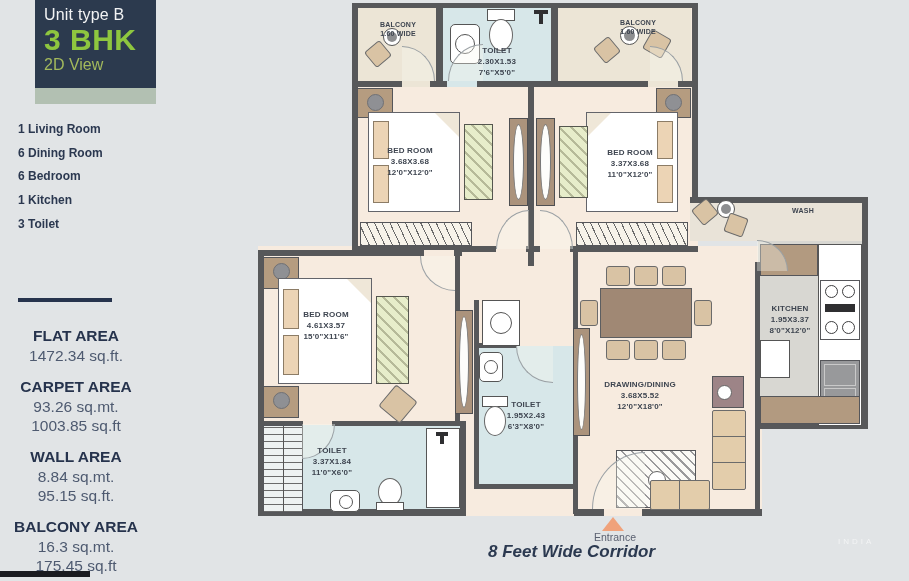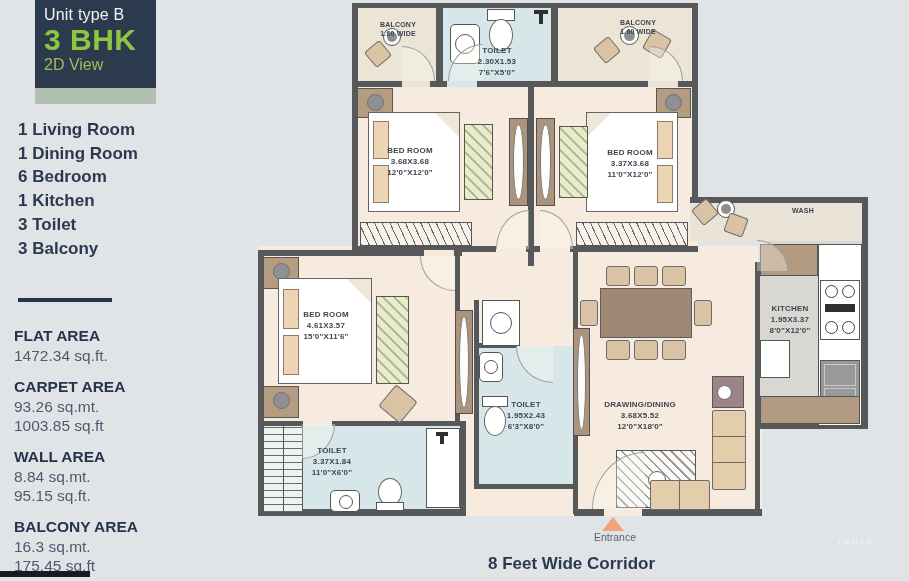--- a/index.html
+++ b/index.html
@@ -5,24 +5,24 @@
   html,body{margin:0;padding:0;}
   .stage{position:relative;width:909px;height:581px;background:#e1e4e6;overflow:hidden;
          font-family:"Liberation Sans",sans-serif;}
   
   .hdr{position:absolute;left:35px;top:0;width:121px;height:88px;background:#2c3a4e;padding:6px 0 0 9px;box-sizing:border-box;}
   .hdr-l1{font-size:16px;color:#f2f3f4;letter-spacing:.2px;}
   .hdr-l2{font-size:30px;font-weight:bold;color:#8ec63f;line-height:1.05;letter-spacing:.5px;}
   .hdr-l3{font-size:16px;color:#a3b95c;}
   .hdr-strip{position:absolute;left:35px;top:88px;width:121px;height:16px;background:#b2c0b2;}
   .roomlist{position:absolute;left:18px;top:118px;margin:0;padding:0;list-style:none;}
-  .roomlist li{font-size:17px;line-height:23.7px;font-weight:600;color:#2b3850;}
+  .roomlist li{font-size:12px;line-height:23.7px;font-weight:600;color:#2b3850;}
   .divider{position:absolute;left:18px;top:298px;width:94px;height:4px;background:#26334d;}
   .stats{position:absolute;left:14px;top:326px;}
-  .sg{margin-bottom:11px;}
+  .sg{margin-bottom:11px;text-align:center;}
   .sl{font-size:15.5px;font-weight:bold;color:#26334d;line-height:20px;}
   .sv{font-size:15.5px;color:#4e5a70;line-height:19.5px;}
   
   .rm,.w,.gap{position:absolute;}
   .w{background:#57585a;}
   .gap{background:#f7ebdf;}
   .rlabel{position:absolute;font:bold 8px/1.35 "Liberation Sans",sans-serif;color:#3e4550;text-align:center;letter-spacing:.2px;white-space:nowrap;z-index:6;}
   .rlabel span{display:block;}
   .rlabel.sm{font-size:7px;}
   .bed{position:absolute;background:#fff;border:1.2px solid #63646a;z-index:4;}
@@ -76,25 +76,24 @@
 <div class="stage">
 
   <div class="hdr">
     <div class="hdr-l1">Unit type B</div>
     <div class="hdr-l2">3 BHK</div>
     <div class="hdr-l3">2D View</div>
   </div>
   <div class="hdr-strip"></div>
   <ul class="roomlist">
     <li>1 Living Room</li>
-    <li>1 Dining Room</li>
+    <li>6 Dining Room</li>
     <li>6 Bedroom</li>
     <li>1 Kitchen</li>
     <li>3 Toilet</li>
-    <li>3 Balcony</li>
   </ul>
   <div class="divider"></div>
   <div class="stats">
     <div class="sg">
       <div class="sl">FLAT AREA</div>
       <div class="sv">1472.34 sq.ft.</div>
     </div>
     <div class="sg">
       <div class="sl">CARPET AREA</div>
       <div class="sv">93.26 sq.mt.</div>
@@ -325,21 +324,21 @@
 
   <div class="dining" style="left:600px;top:288px;width:90px;height:48px;"></div>
   <div class="chair" style="left:606px;top:266px;width:22px;height:18px;"></div>
   <div class="chair" style="left:634px;top:266px;width:22px;height:18px;"></div>
   <div class="chair" style="left:662px;top:266px;width:22px;height:18px;"></div>
   <div class="chair" style="left:606px;top:340px;width:22px;height:18px;"></div>
   <div class="chair" style="left:634px;top:340px;width:22px;height:18px;"></div>
   <div class="chair" style="left:662px;top:340px;width:22px;height:18px;"></div>
   <div class="chair" style="left:580px;top:300px;width:16px;height:24px;"></div>
   <div class="chair" style="left:694px;top:300px;width:16px;height:24px;"></div>
-  <div class="rlabel" style="left:585px;top:400px;width:110px;">
+  <div class="rlabel" style="left:585px;top:380px;width:110px;">
     <span>DRAWING/DINING</span>
     <span>3.68X5.52</span>
     <span>12'0"X18'0"</span>
   </div>
   <div class="carpet" style="left:616px;top:450px;width:78px;height:56px;">
     <div class="oval" style="left:31px;top:20px;width:16px;height:16px;"></div>
   </div>
   <div class="tv" style="left:712px;top:376px;width:30px;height:30px;">
     <div class="oval" style="left:4px;top:8px;width:13px;height:13px;"></div>
   </div>
@@ -347,18 +346,18 @@
     <i style="top:25px;"></i>
     <i style="top:51px;"></i>
   </div>
   <div class="sofa" style="left:650px;top:480px;width:58px;height:28px;">
     <i style="top:0;left:28px;right:auto;height:100%;border-top:none;border-left:1px solid #6b6b6b;"></i>
   </div>
   <div class="arc tl" style="left:592px;top:452px;width:52px;height:56px;"></div>
 
   <div class="tri" style="left:602px;top:517px;"></div>
   <div class="entlabel" style="left:580px;top:531px;width:70px;">Entrance</div>
-  <div class="corridor" style="left:488px;top:554px;">8 Feet Wide Corridor</div>
+  <div class="corridor" style="left:488px;top:542px;font-style:italic;">8 Feet Wide Corridor</div>
 
   <div class="wm-india">INDIA</div>
   <div class="bottombar"></div>
 
 </div>
 
 </body></html>

